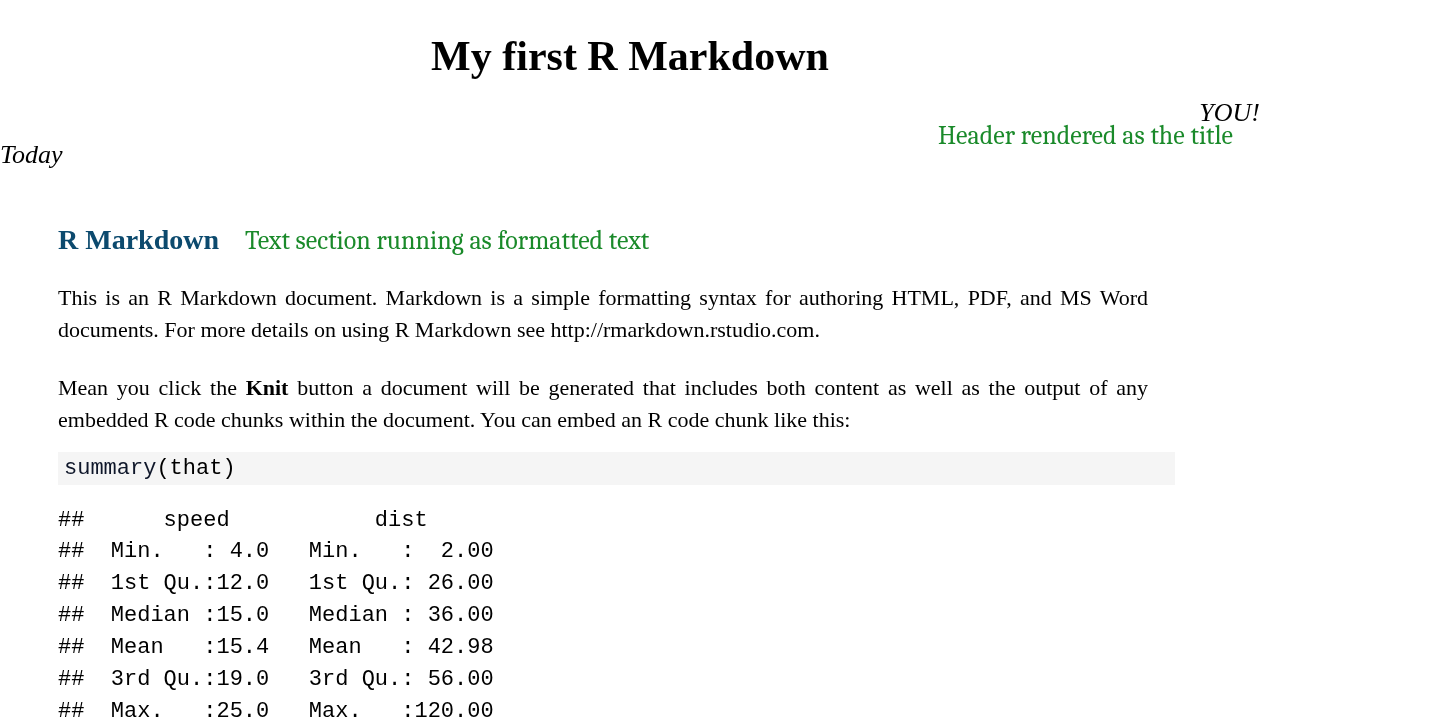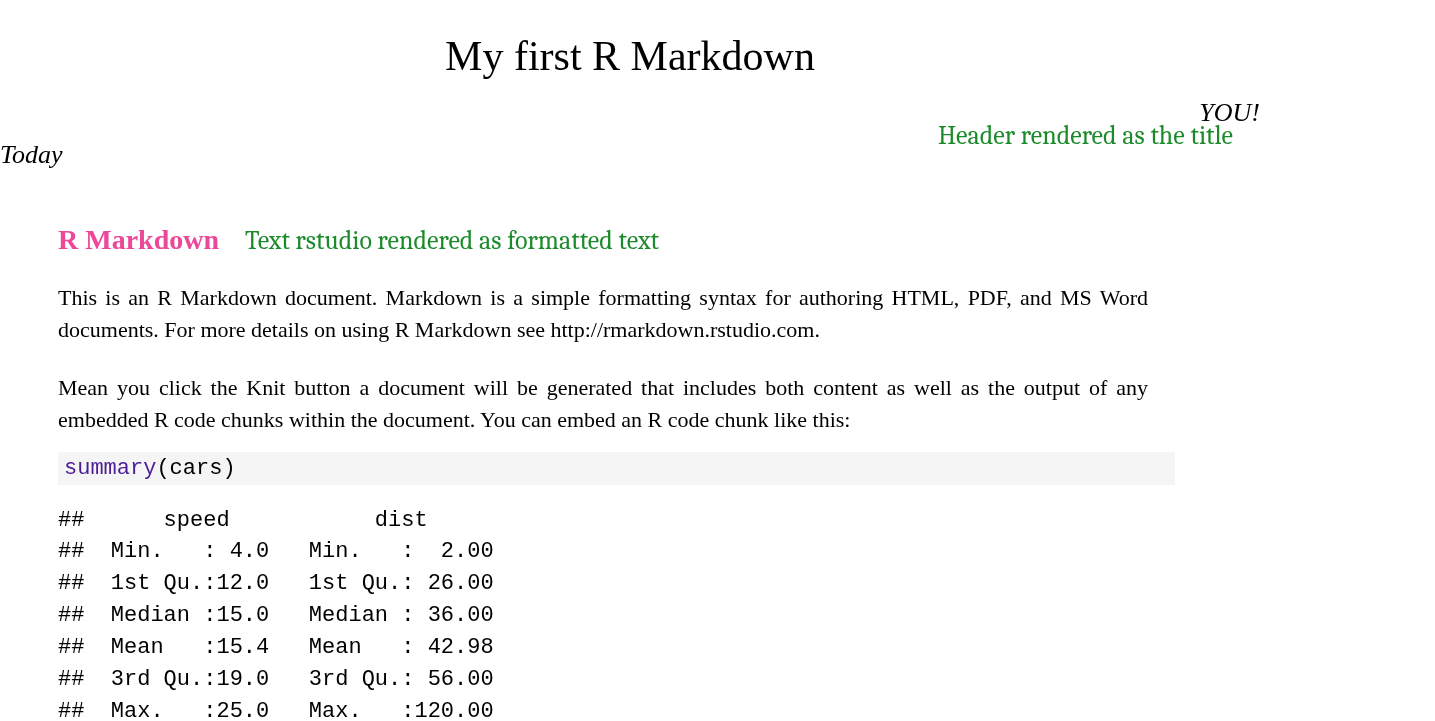--- a/index.html
+++ b/index.html
@@ -7,21 +7,21 @@
       font-family: Georgia, 'Times New Roman', serif;
       background: #fff;
       width: 1435px;
       height: 721px;
       position: relative;
       overflow: hidden;
     }
     .doc-title {
       font-family: 'Times New Roman', Georgia, serif;
       font-size: 42px;
-      font-weight: normal;
+      font-weight: bold;
       text-align: center;
       margin-top: 32px;
       width: 1260px;
       color: #000;
     }
     .doc-author {
       font-family: 'Times New Roman', Georgia, serif;
       font-size: 26px;
       font-style: italic;
       text-align: right;
@@ -41,45 +41,45 @@
     .section-row {
       margin-top: 54px;
       margin-left: 58px;
       display: flex;
       align-items: baseline;
     }
     .section-heading {
       font-family: 'Times New Roman', Georgia, serif;
       font-size: 28px;
       font-weight: bold;
-      color: #ec4899;
+      color: #0c4a6e;
     }
     .body-para {
       font-family: 'Times New Roman', Georgia, serif;
       font-size: 22px;
       color: #000;
       margin-left: 58px;
       margin-right: 68px;
       margin-top: 26px;
       line-height: 1.45;
       max-width: 1090px;
       text-align: justify;
     }
-    .bold-inline { font-weight: normal; }
+    .bold-inline { font-weight: bold; }
     .code-input {
       font-family: 'Courier New', monospace;
       font-size: 22px;
       background: #f5f5f5;
       margin-left: 58px;
       margin-right: 260px;
       margin-top: 16px;
       padding: 4px 6px;
       color: #000;
     }
-    .code-kw { color: #4c1d95; }
+    .code-kw { color: #0f172a; }
     .code-output {
       font-family: 'Courier New', monospace;
       font-size: 22px;
       margin-left: 58px;
       margin-top: 20px;
       color: #000;
       line-height: 1.45;
       white-space: pre;
     }
     .annotation {
@@ -94,31 +94,31 @@
   </style>
 </head>
 <body>
 
 <div class="doc-title">My first R Markdown</div>
 <div class="doc-author">YOU!</div>
 <div class="doc-date">Today</div>
 
 <div class="section-row">
   <span class="section-heading">R Markdown</span>
-  <span class="anno-text">Text rstudio rendered as formatted text</span>
+  <span class="anno-text">Text section running as formatted text</span>
 </div>
 
 <p class="body-para">This is an R Markdown document. Markdown is a simple formatting syntax for authoring HTML, PDF, and MS Word documents. For more details on using R Markdown see http://rmarkdown.rstudio.com.</p>
 
 <p class="body-para">
   <span>Mean you click the </span><span class="bold-inline">Knit</span><span> button a document will be generated that includes both content as well as the output of any embedded R code chunks within the document. You can embed an R code chunk like this:</span>
 </p>
 
 <div class="code-input">
-  <span class="code-kw">summary</span><span>(cars)</span>
+  <span class="code-kw">summary</span><span>(that)</span>
 </div>
 
 <div class="code-output">##      speed           dist
 ##  Min.   : 4.0   Min.   :  2.00
 ##  1st Qu.:12.0   1st Qu.: 26.00
 ##  Median :15.0   Median : 36.00
 ##  Mean   :15.4   Mean   : 42.98
 ##  3rd Qu.:19.0   3rd Qu.: 56.00
 ##  Max.   :25.0   Max.   :120.00</div>
 

